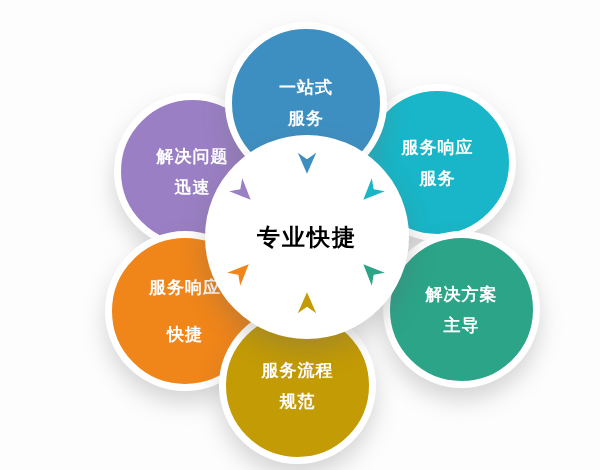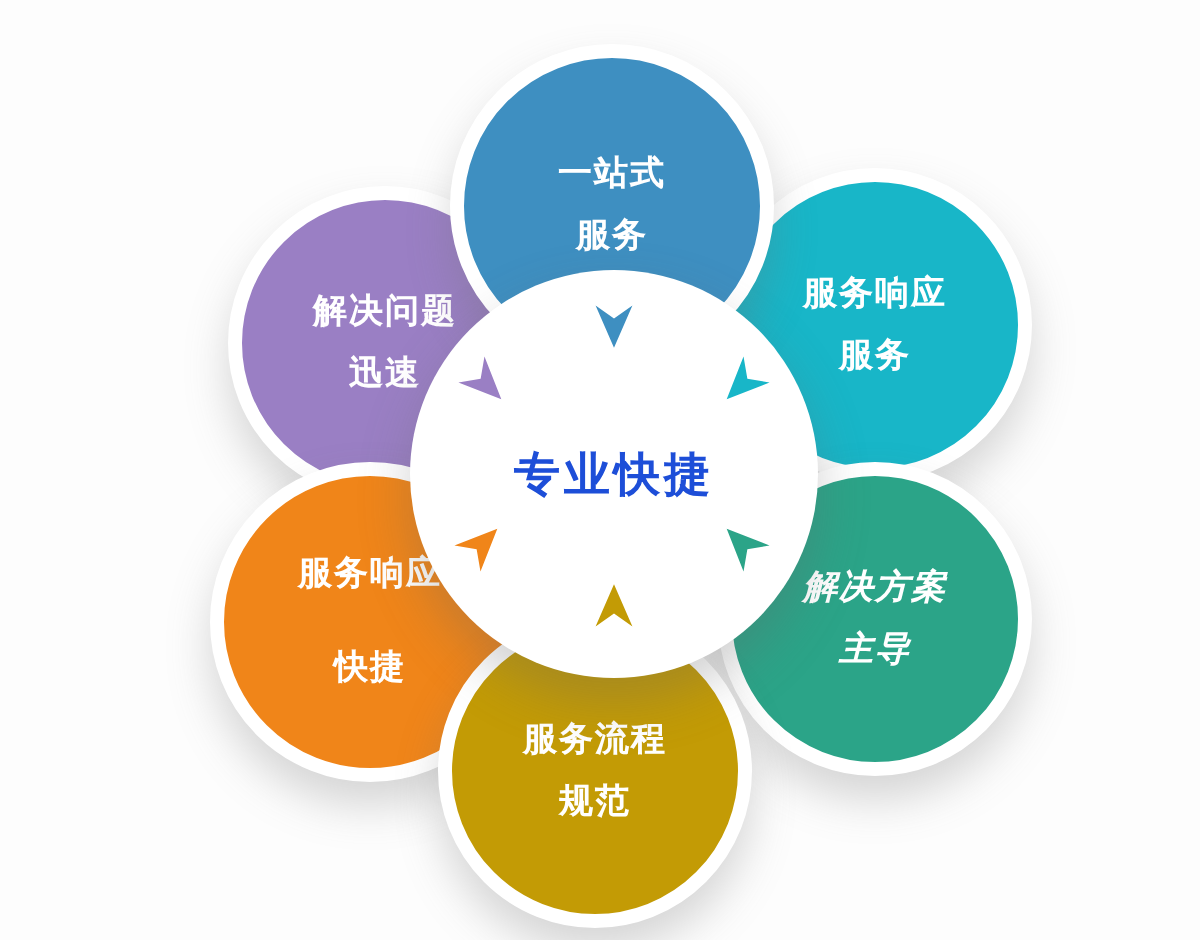--- a/index.html
+++ b/index.html
@@ -32,21 +32,21 @@
     font-weight: 700;
     font-size: 17px;
     line-height: 31px;
     letter-spacing: 1px;
     text-align: center;
   }
   .petal-top          { left: 225px; top: 22px;  width: 162px; height: 162px; }
   .petal-top-left     { left: 114px;  top: 93px;  width: 157px; height: 157px; }
   .petal-top-right    { left: 359px; top: 84px;  width: 157px; height: 157px; }
   .petal-bottom-left  { left: 105px; top: 231px; width: 160px; height: 160px; gap: 16px; }
-  .petal-bottom-right { left: 359px; top: 231px; width: 157px; height: 157px; font-style: italic; }
+  .petal-bottom-right { left: 383px; top: 231px; width: 157px; height: 157px; }
   .petal-bottom       { left: 219px; top: 307px; width: 157px; height: 157px; }
 
   .center-circle {
     position: absolute;
     left: 205px;
     top: 135px;
     width: 204px;
     height: 204px;
     border-radius: 50%;
     background: #ffffff;
@@ -104,21 +104,21 @@
     <span>一站式</span>
     <span>服务</span>
   </div>
 
   <div class="petal petal-bottom" style="background-color: rgb(195, 155, 5);">
     <span>服务流程</span>
     <span>规范</span>
   </div>
 
   <div class="center-circle" style="background-color: rgb(255, 255, 255);">
-    <span class="center-label" style="color: #1d4ed8;">专业快捷</span>
+    <span class="center-label" style="color: #000000;">专业快捷</span>
   </div>
 
   <span class="arrow arrow-top" style="color: rgb(62, 143, 193);">
     <svg viewBox="0 0 24 24" width="26" height="26" aria-hidden="true">
       <path d="M2.5 3.5 L22 12 L2.5 20.5 L8.5 12 Z" fill="currentColor"></path>
     </svg>
   </span>
 
   <span class="arrow arrow-top-left" style="color: rgb(154, 127, 196);">
     <svg viewBox="0 0 24 24" width="26" height="26" aria-hidden="true">

